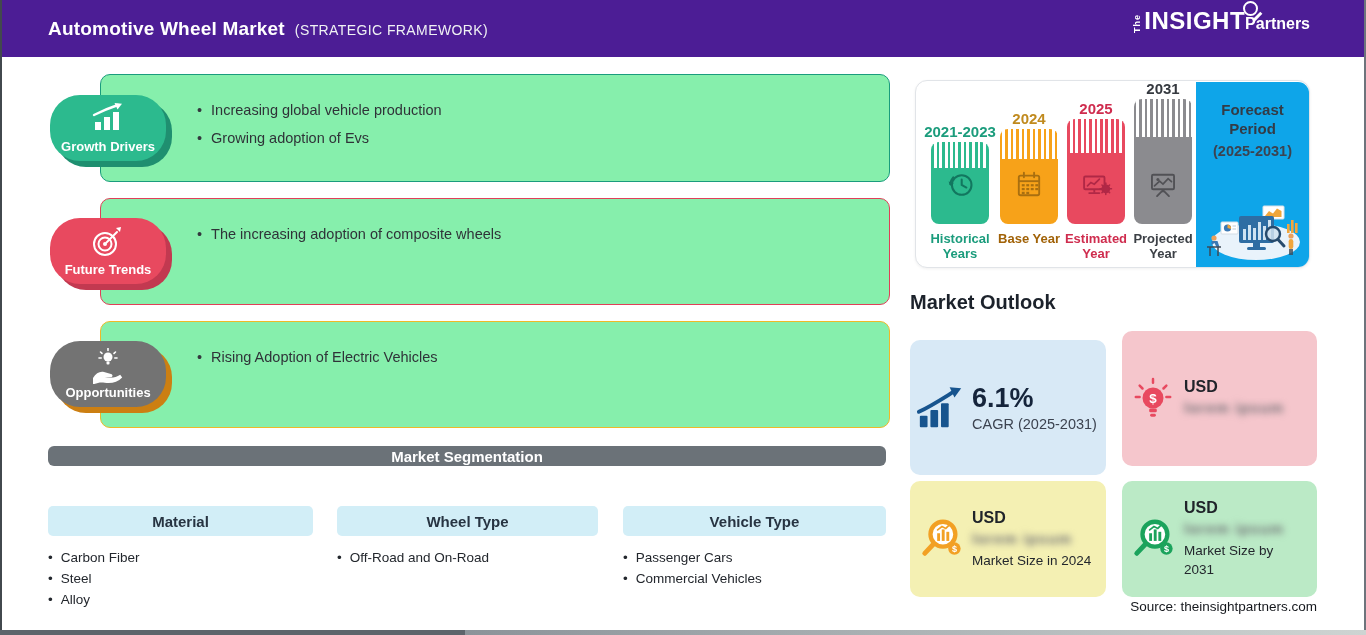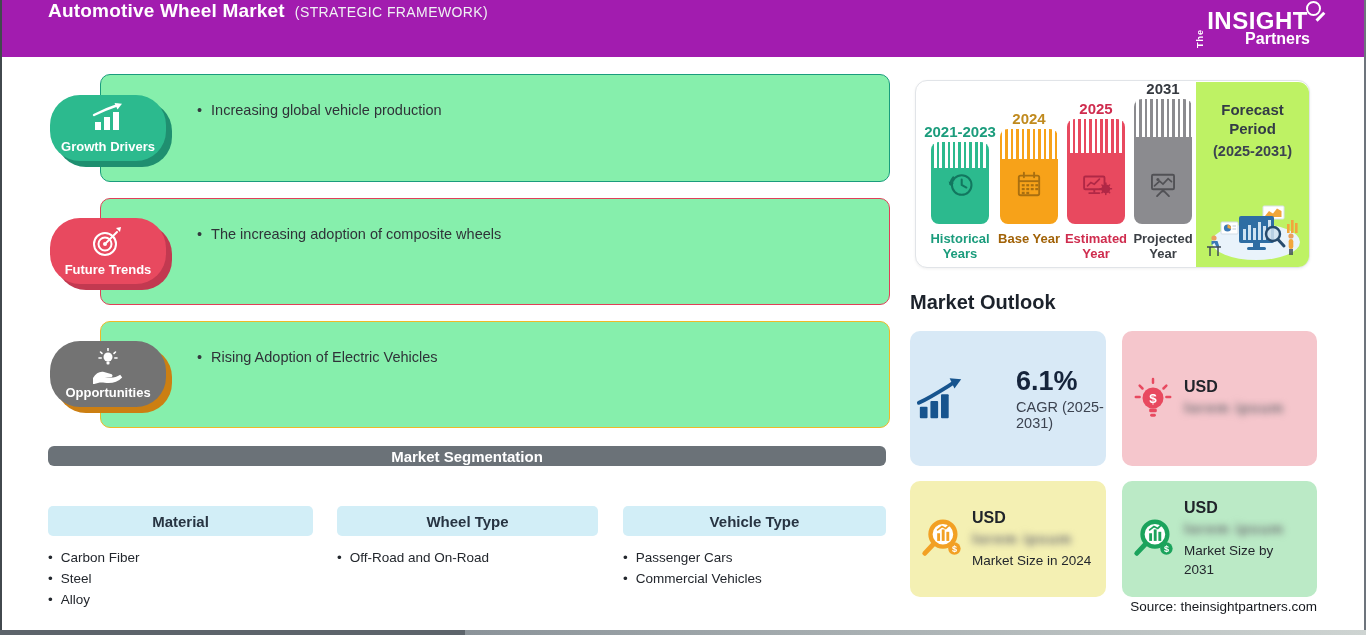--- a/index.html
+++ b/index.html
@@ -1,28 +1,28 @@
 <!DOCTYPE html>
 <html><head>
 <meta charset="utf-8">
 <style>
   * { margin:0; padding:0; box-sizing:border-box; }
   body { font-family: "Liberation Sans", sans-serif; background:#ffffff; }
   #frame { position:relative; width:1366px; height:635px; background:#ffffff; overflow:hidden; }
 
   
-  .header { position:absolute; left:0; top:0; width:1366px; height:57px; background:#a21caf;
-            display:flex; align-items:flex-start; }
+  .header { position:absolute; left:0; top:0; width:1366px; height:57px; background:#4c1d95;
+            display:flex; align-items:center; }
   .header .titles { margin-left:48px; display:flex; align-items:baseline; gap:10px; }
   .page-title { color:#ffffff; font-size:19px; font-weight:700; letter-spacing:.2px; }
   .page-subtitle { color:#f0f2f4; font-size:14px; font-weight:400; letter-spacing:.4px; }
   .logo { position:absolute; right:58px; top:9px; display:flex; color:#fff; }
   .logo-the { writing-mode:vertical-rl; transform:rotate(180deg); font-size:9px; font-weight:700;
               letter-spacing:1px; margin-right:2px; margin-top:2px; }
-  .logo-body { display:flex; flex-direction:column; align-items:flex-end; }
+  .logo-body { display:flex; flex-direction:row; align-items:flex-end; }
   .logo-insight { font-size:24px; font-weight:800; letter-spacing:.5px; line-height:24px; position:relative; }
   .logo-mag { position:absolute; right:-13px; top:-8px; width:15px; height:15px;
               border:2.5px solid #fff; border-radius:50%; }
   .logo-mag-handle { position:absolute; right:-2px; top:8px; width:2.5px; height:11px; background:#fff;
               transform:rotate(45deg); }
   .logo-partners { font-size:16px; font-weight:700; margin-top:-3px; margin-right:-2px; }
 
   
   .fw-box { position:absolute; left:100px; width:790px; background:#86efac; border-radius:10px; }
   .fw-box.green  { top:74px;  height:108px; border:1.6px solid #1a9c7d; }
@@ -66,31 +66,31 @@
   .tbar .year { position:absolute; bottom:100%; left:50%; transform:translateX(-50%); margin-bottom:2px;
                 font-size:15px; font-weight:700; white-space:nowrap; }
   .b1 { left:15px;  --c:#2cba8e; } .b1 .stripes{height:26px;} .b1 .solid{height:56px;} .b1 .year{color:#1b9c7c;}
   .b2 { left:84px;  --c:#f7a219; } .b2 .stripes{height:30px;} .b2 .solid{height:65px;} .b2 .year{color:#c08a1e;}
   .b3 { left:151px; --c:#e8495f; } .b3 .stripes{height:34px;} .b3 .solid{height:71px;} .b3 .year{color:#cf2c4e;}
   .b4 { left:218px; --c:#8b8b8f; } .b4 .stripes{height:38px;} .b4 .solid{height:87px;} .b4 .year{color:#35393f;}
   .tbar-caption { position:absolute; top:150px; width:80px; text-align:center; font-size:13px;
                   font-weight:700; line-height:15px; }
   .cap1 { left:4px;   color:#1b9c7c; } .cap2 { left:73px;  color:#a16207; }
   .cap3 { left:140px; color:#cf2c4e; } .cap4 { left:207px; color:#3c4046; }
-  .forecast-panel { position:absolute; left:280px; top:1px; width:113px; height:185px; background:#bef264;
+  .forecast-panel { position:absolute; left:280px; top:1px; width:113px; height:185px; background:#0ea5e9;
                     border-radius:0 11px 11px 0; text-align:center; }
   .forecast-label { display:block; width:84px; margin:18px auto 0; font-size:15px; font-weight:700;
                     color:#333b46; line-height:19px; }
   .forecast-range { display:block; margin-top:5px; font-size:14.5px; font-weight:700; color:#3c4350; }
   .forecast-panel svg { position:absolute; left:50%; transform:translateX(-50%); bottom:5px; }
 
   
   .outlook-title { position:absolute; left:910px; top:291px; font-size:20px; font-weight:700; color:#1c222b; }
   .ocard { position:absolute; border-radius:10px; display:flex; align-items:center; }
-  .ocard.blue   { left:910px;  top:331px; width:196px; height:135px; background:#d8e9f6;gap:44px; }
+  .ocard.blue   { left:910px;  top:340px; width:196px; height:135px; background:#d8e9f6; }
   .ocard.pink   { left:1122px; top:331px; width:195px; height:135px; background:#f5c6cc; }
   .ocard.lemon  { left:910px;  top:481px; width:196px; height:116px; background:#f4f0b3; }
   .ocard.mint   { left:1122px; top:481px; width:195px; height:116px; background:#bbeac6; }
   .ocard .icon-col { width:62px; display:flex; justify-content:center; flex-shrink:0; }
   .cagr-value { font-size:27px; font-weight:800; color:#15243b; line-height:30px; }
   .cagr-label { font-size:14.5px; color:#3c4350; margin-top:3px; }
   .usd { font-size:16px; font-weight:800; color:#20242a; }
   .blurred-value { display:block; font-size:15px; font-weight:700; color:#6f6f74; letter-spacing:1px;
                    filter:blur(3.5px); margin:3px 0 4px; }
   .ocard-label { font-size:13.5px; color:#23272d; line-height:19px; width:122px; }
@@ -123,20 +123,21 @@
             </span>
         </span>
         <span class="logo-partners">Partners</span>
       </span>
     </div>
   </div>
 
   <div class="fw-box green">
     <ul class="fw-bullets">
       <li>Increasing global vehicle production</li>
+      <li>Growing adoption of Evs</li>
     </ul>
   </div>
   <div class="badge green">
     <svg width="40" height="31" viewBox="0 0 40 31">
       <rect x="7" y="20" width="6" height="8" fill="#fff"></rect>
       <rect x="16" y="15" width="6" height="13" fill="#fff"></rect>
       <rect x="25" y="10" width="6" height="18" fill="#fff"></rect>
       <path d="M6 13 Q 18 7 30 3" stroke="#fff" stroke-width="2.4" fill="none" stroke-linecap="round"></path>
       <path d="M26.5 1 L34 1.8 L29.5 7.5 Z" fill="#fff"></path>
     </svg>

